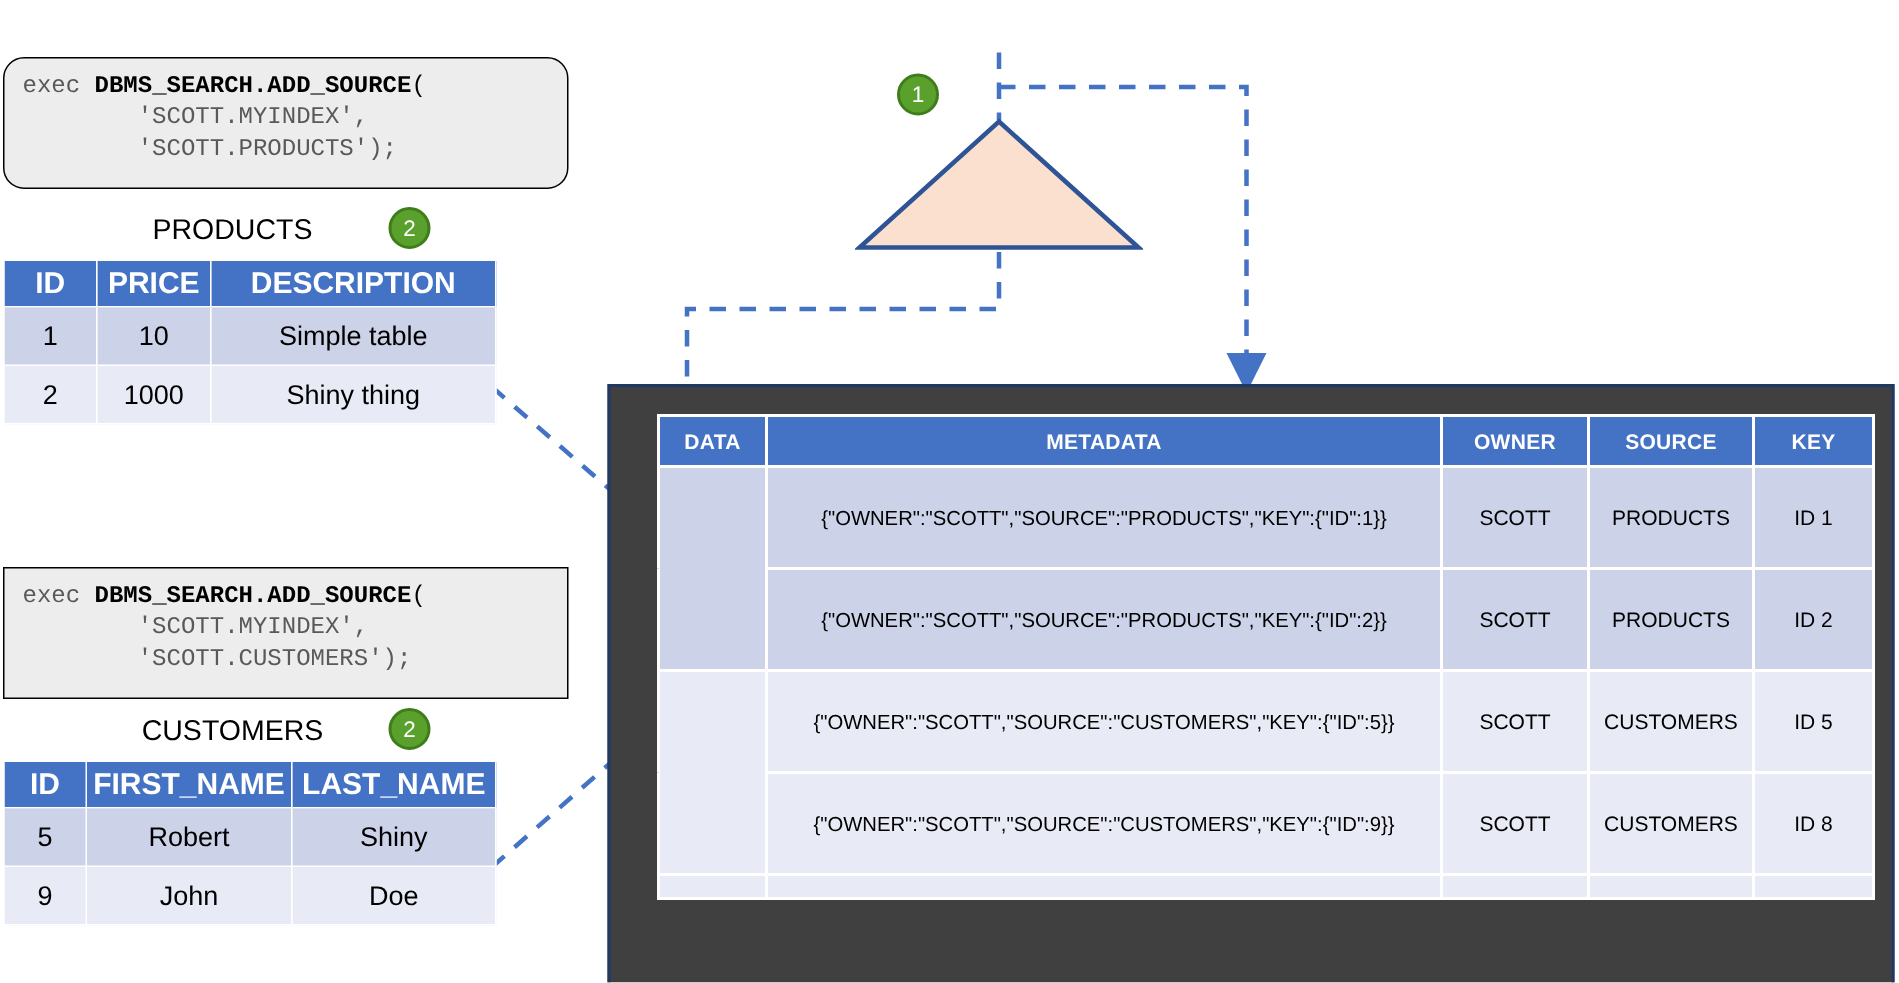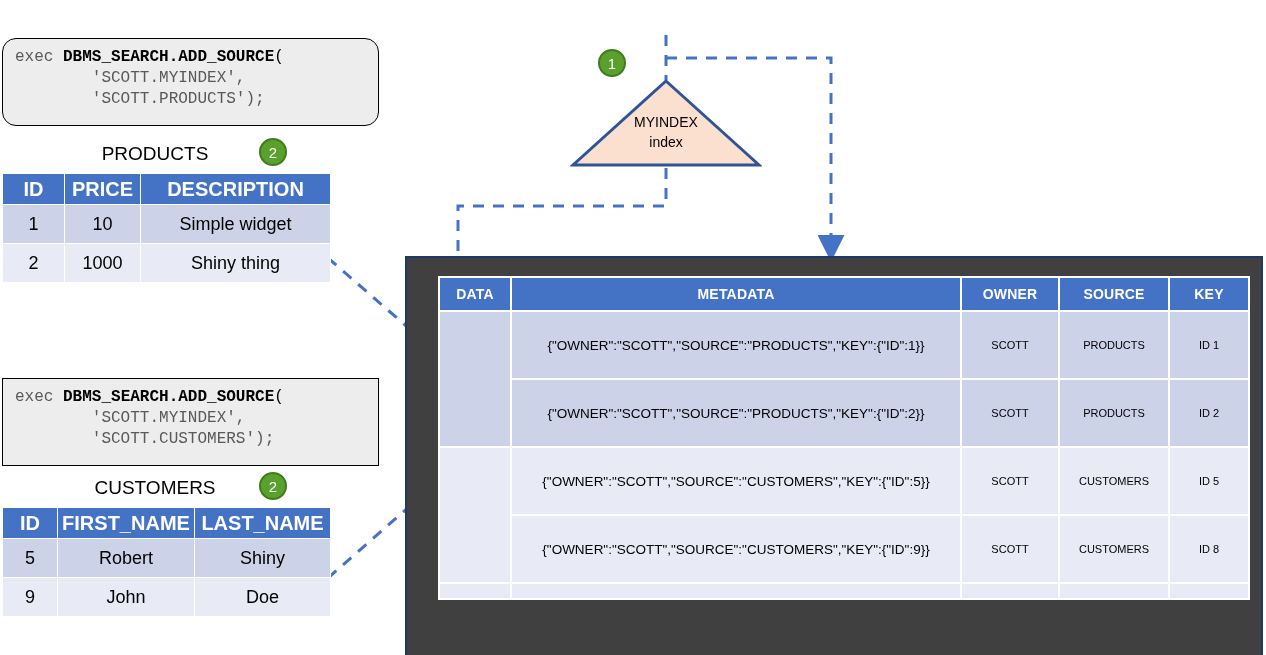--- a/index.html
+++ b/index.html
@@ -198,21 +198,21 @@
     color: #ffffff;
     font-size: 14px;
     font-weight: bold;
     height: 32px;
     border: 2px solid #ffffff;
     text-align: center;
     padding: 0;
     letter-spacing: 0.2px;
   }
   #myindex-table td {
-    font-size: 11px;
+    font-size: 14px;
     color: #000000;
     border: 2px solid #ffffff;
     text-align: center;
     padding: 0;
     height: 66px;
     vertical-align: middle;
   }
   #myindex-table td.meta { font-size: 13.5px; }
   #myindex-table .band-a td { background: #ccd2e8; }
   #myindex-table .band-b td { background: #e8ebf5; }
@@ -257,24 +257,20 @@
 <span>        'SCOTT.CUSTOMERS');</span></div>
 
   <div class="step-badge" id="badge-1">1</div>
   <div class="step-badge" id="badge-2a">2</div>
   <div class="step-badge" id="badge-2b">2</div>
 
   <div id="index-shape">
     <svg width="192" height="90" viewBox="0 0 192 90">
       <polygon points="96,3 189,87 3,87" fill="#fbe0cf" stroke="#2e5496" stroke-width="3" stroke-linejoin="miter"></polygon>
     </svg>
-    <div class="tri-label">
-      <div>MYINDEX</div>
-      <div>index</div>
-    </div>
   </div>
 
   <div class="tbl-caption" id="caption-products">PRODUCTS</div>
 
   <table class="src-table" id="table-products">
     <colgroup>
         <col class="c0">
         <col class="c1">
         <col class="c2">
       </colgroup>
@@ -282,21 +278,21 @@
       <tr>
         <th>ID</th>
         <th>PRICE</th>
         <th>DESCRIPTION</th>
       </tr>
     </thead>
     <tbody>
       <tr class="band-a">
         <td>1</td>
         <td>10</td>
-        <td>Simple widget</td>
+        <td>Simple table</td>
       </tr>
       <tr class="band-b">
         <td>2</td>
         <td>1000</td>
         <td>Shiny thing</td>
       </tr>
     </tbody>
   </table>
 
   <div class="tbl-caption" id="caption-customers">CUSTOMERS</div>

